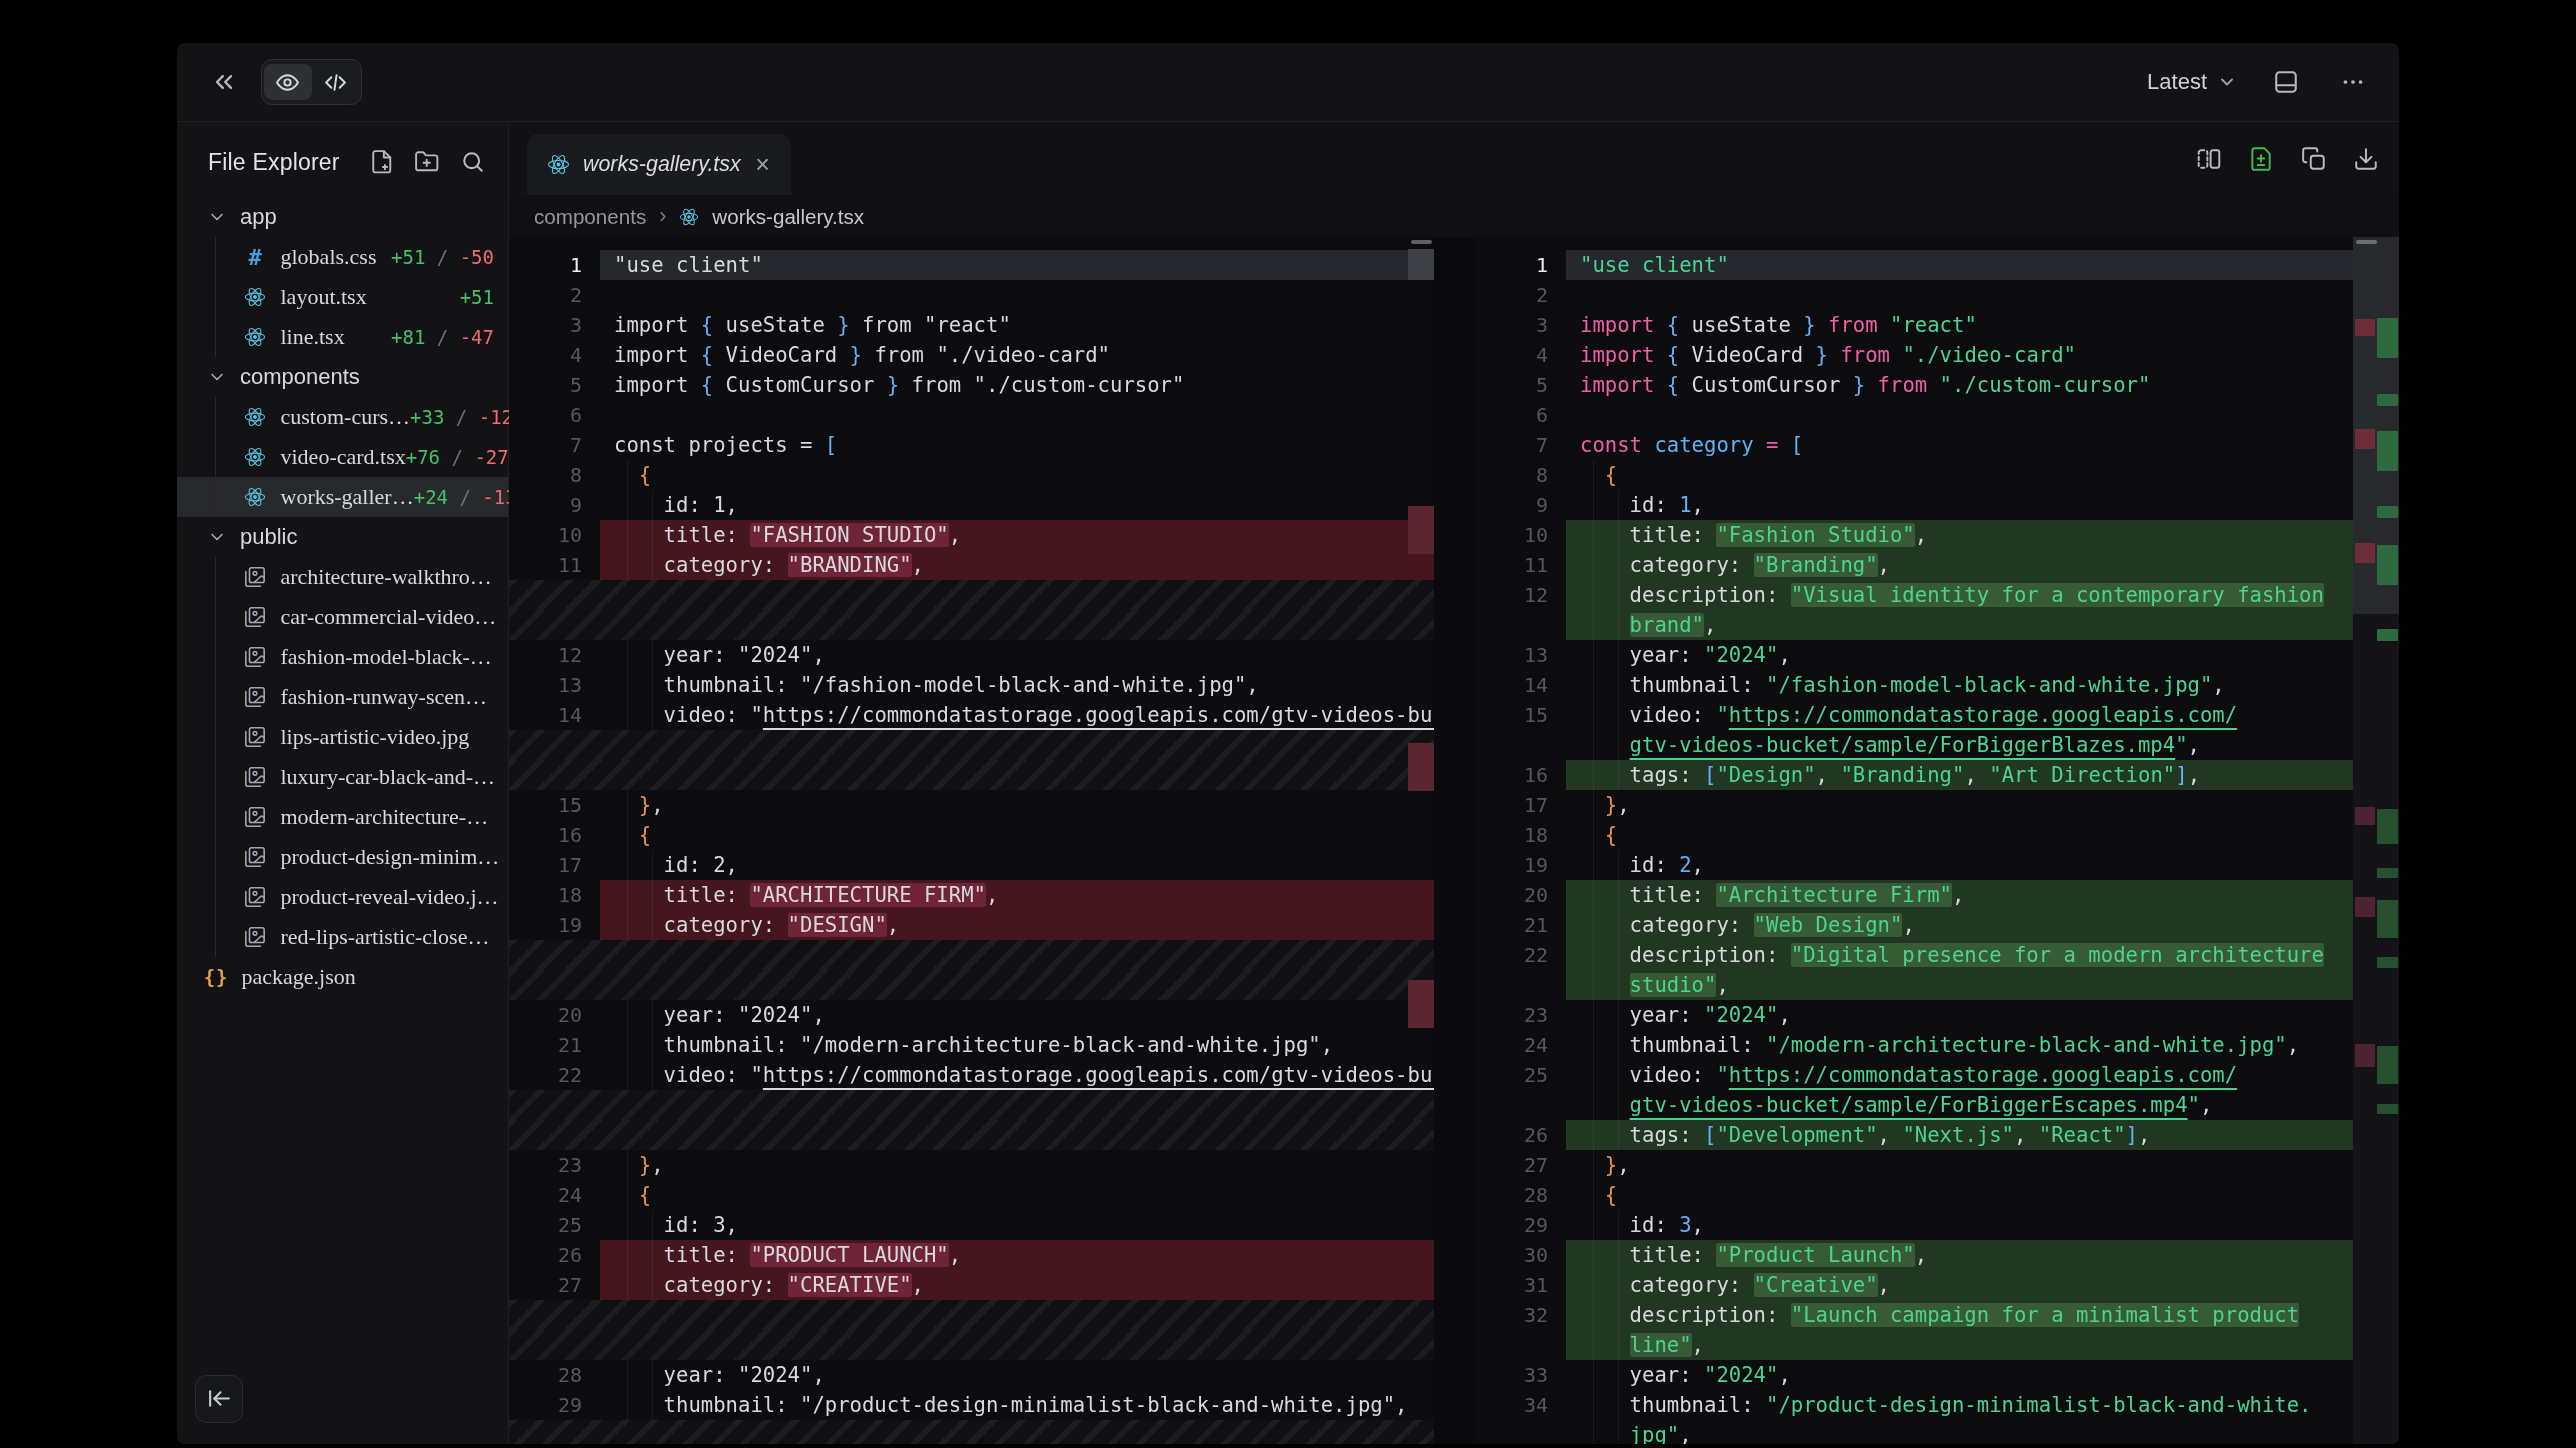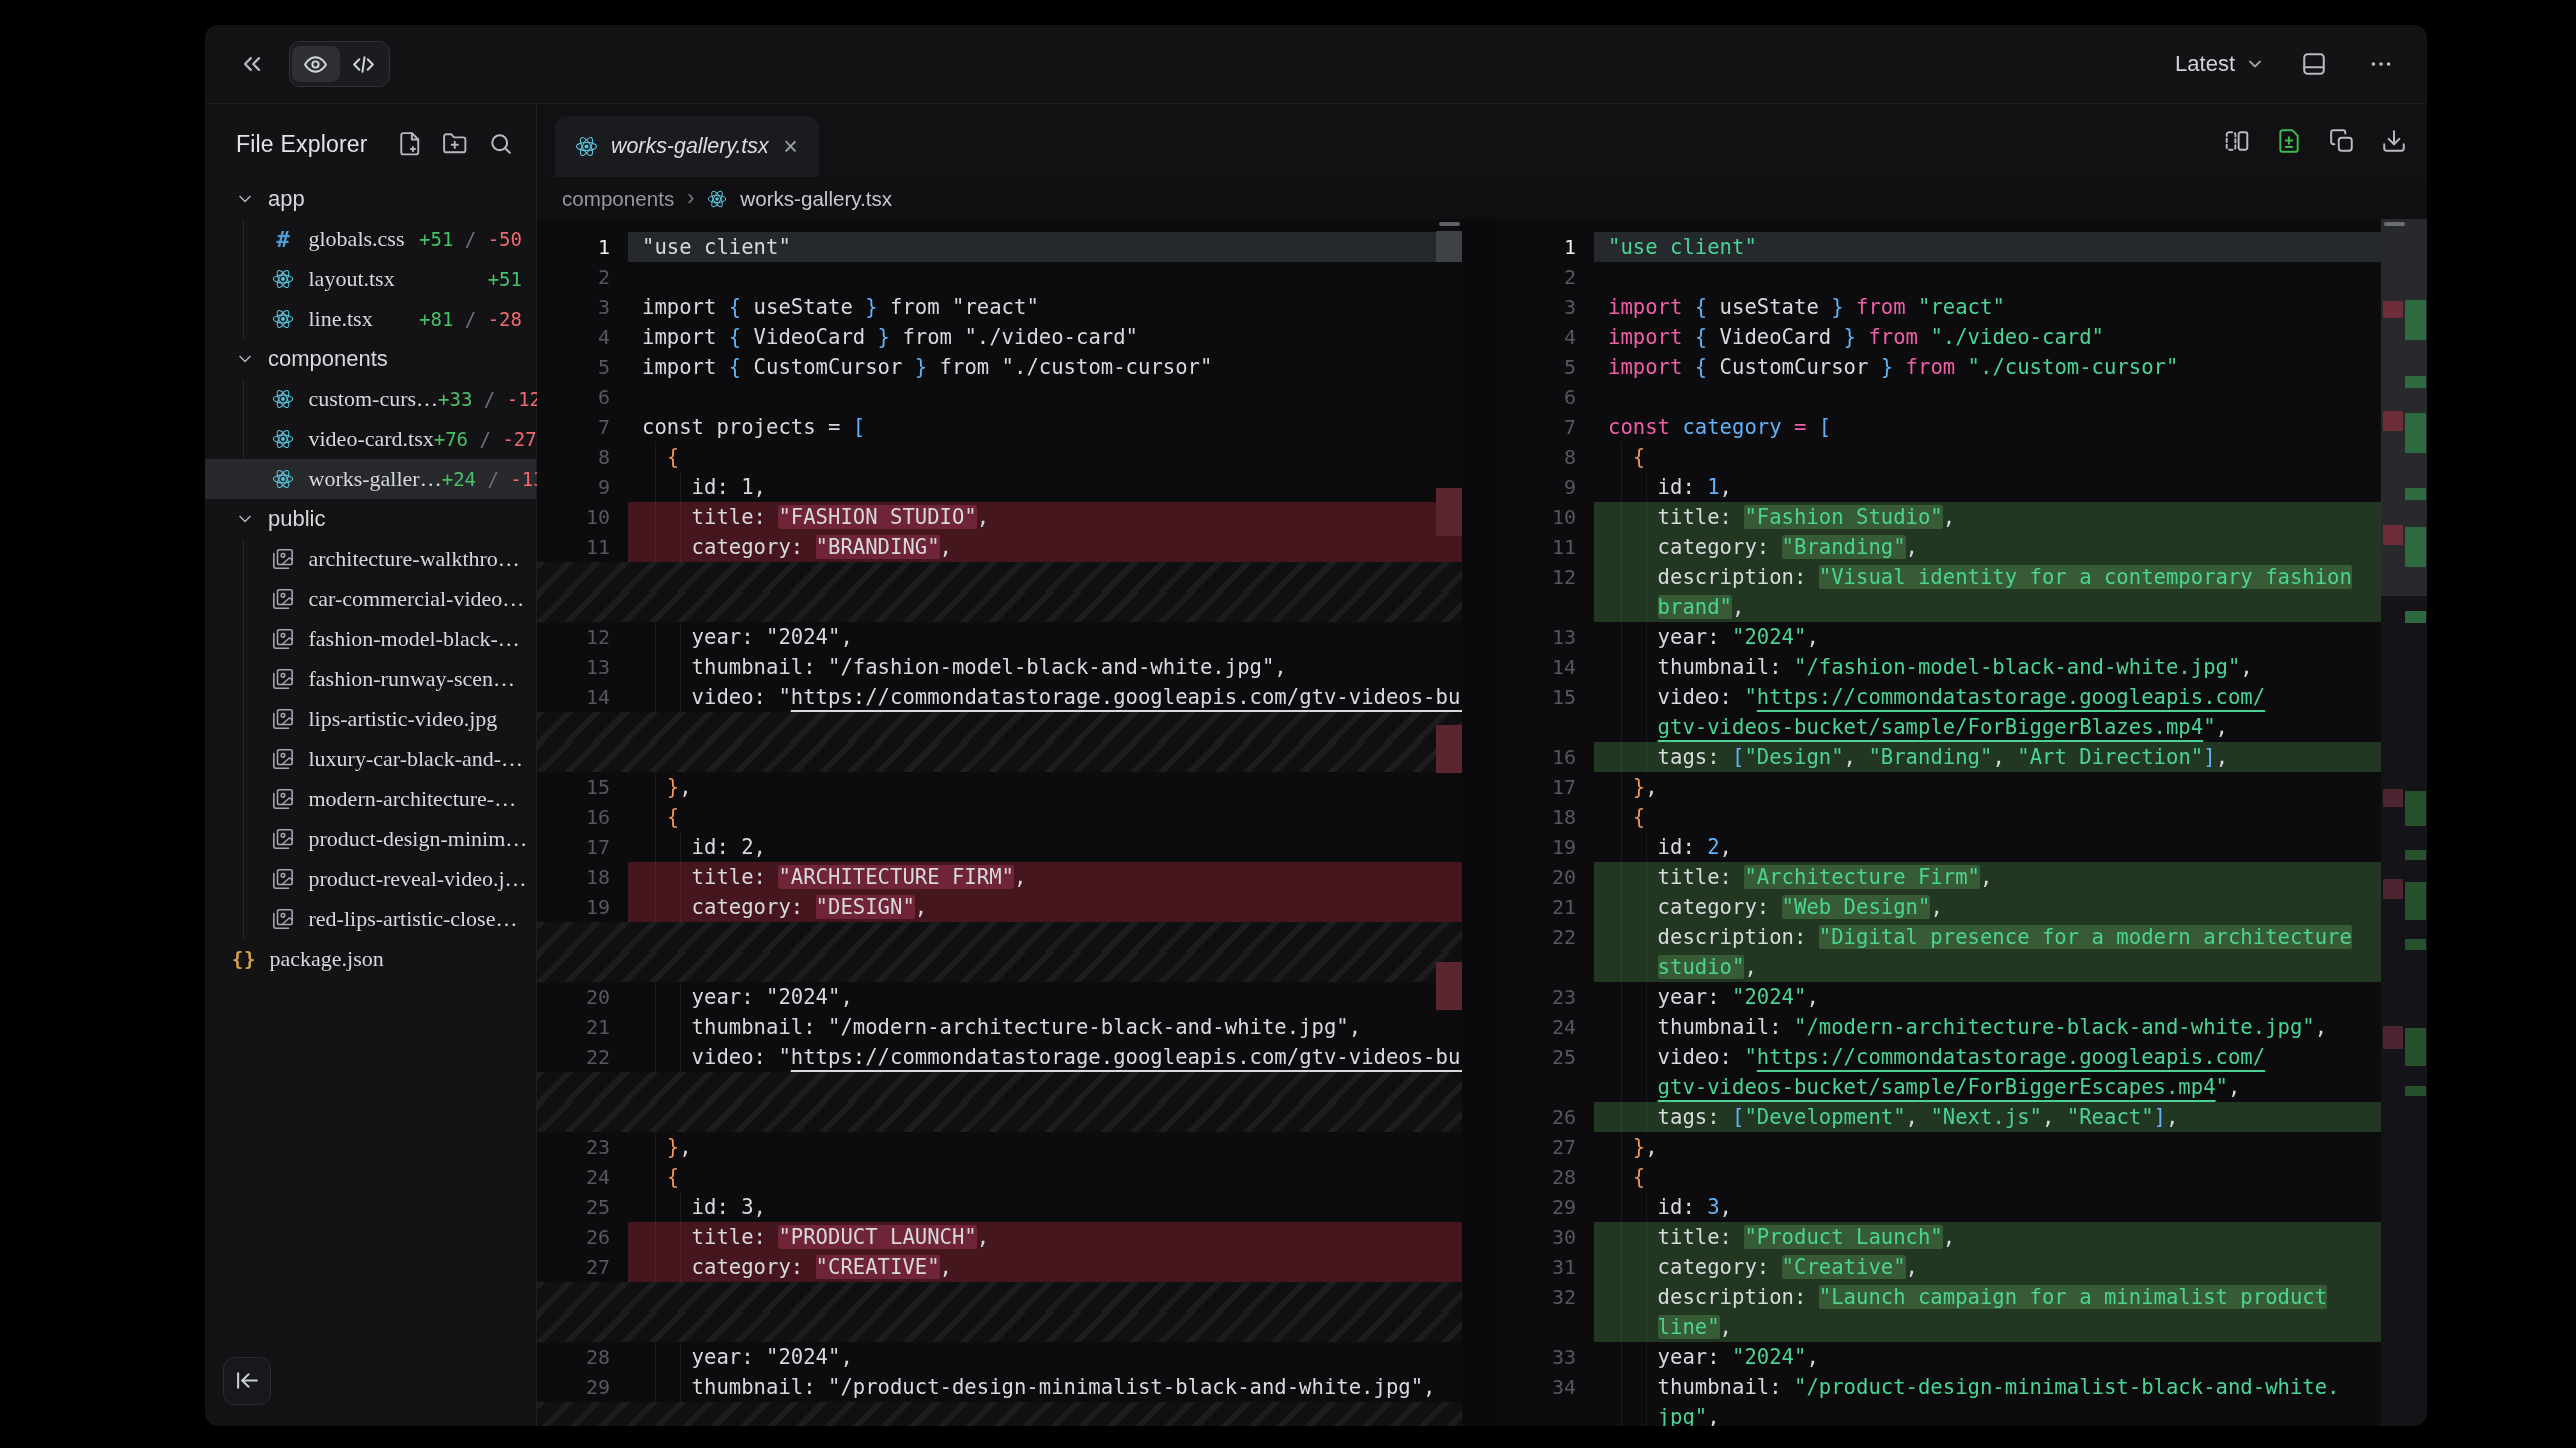--- a/index.html
+++ b/index.html
@@ -1,18 +1,18 @@
 <!DOCTYPE html>
 <html style="font-size:13px"><head>
 <meta charset="utf-8">
 <style>
   html,body{margin:0;padding:0;background:#000;width:2576px;height:1449px;overflow:hidden;
     font-family:"Liberation Sans",sans-serif;-webkit-font-smoothing:antialiased;}
-  .window{position:absolute;left:177px;top:25px;width:2222px;height:1401px;background:#131316;
-    border-radius:13px;overflow:hidden;margin-left:28px;}
+  .window{position:absolute;left:177px;top:43px;width:2222px;height:1401px;background:#131316;
+    border-radius:8px;overflow:hidden;}
   
   .topbar{position:absolute;top:0;left:0;right:0;height:78px;border-bottom:0.8px solid #1e1e21;}
   .tb-left{position:absolute;left:28px;top:0;height:78px;display:flex;align-items:center;gap:18px;}
   .icon-btn{display:flex;align-items:center;justify-content:center;color:#b6b9bd;cursor:pointer;background:none;border:none;padding:5px;}
   .toggle{display:flex;align-items:center;height:41px;background:#1b1c1f;border:0.8px solid #313236;border-radius:10.7px;padding:1.6px;}
   .toggle .seg{width:48px;height:36px;display:flex;align-items:center;justify-content:center;border-radius:8.2px;color:#d3d6da;}
   .toggle .seg.on{background:#2e3034;}
   .tb-right{position:absolute;right:28px;top:0;height:78px;display:flex;align-items:center;gap:31px;}
   .latest{display:flex;align-items:center;gap:10px;color:#cfd2d6;font-size:22px;cursor:pointer;}
   
@@ -219,21 +219,21 @@
                 <circle cx="12" cy="12" r="2.1" fill="#58c4dc"></circle>
                 <g stroke="#58c4dc" fill="none" stroke-width="1.2">
                   <ellipse cx="12" cy="12" rx="10.5" ry="4.2"></ellipse>
                   <ellipse cx="12" cy="12" rx="10.5" ry="4.2" transform="rotate(60 12 12)"></ellipse>
                   <ellipse cx="12" cy="12" rx="10.5" ry="4.2" transform="rotate(120 12 12)"></ellipse>
                 </g>
               </svg>
             </span>
           </span>
           <span class="lbl">line.tsx</span>
-          <span class="stats"><span class="p">+81</span><span class="sl"> / </span><span class="m">-28</span></span>
+          <span class="stats"><span class="p">+81</span><span class="sl"> / </span><span class="m">-47</span></span>
         </div>
         <div class="trow">
           <span class="chev">
             <svg width="20" height="20" viewBox="0 0 24 24" fill="none" stroke="currentColor" stroke-width="2" stroke-linecap="round" stroke-linejoin="round">
               <polyline points="6 9 12 15 18 9"></polyline>
             </svg>
           </span>
           <span class="flbl">components</span>
         </div>
         <div class="trow d1">

